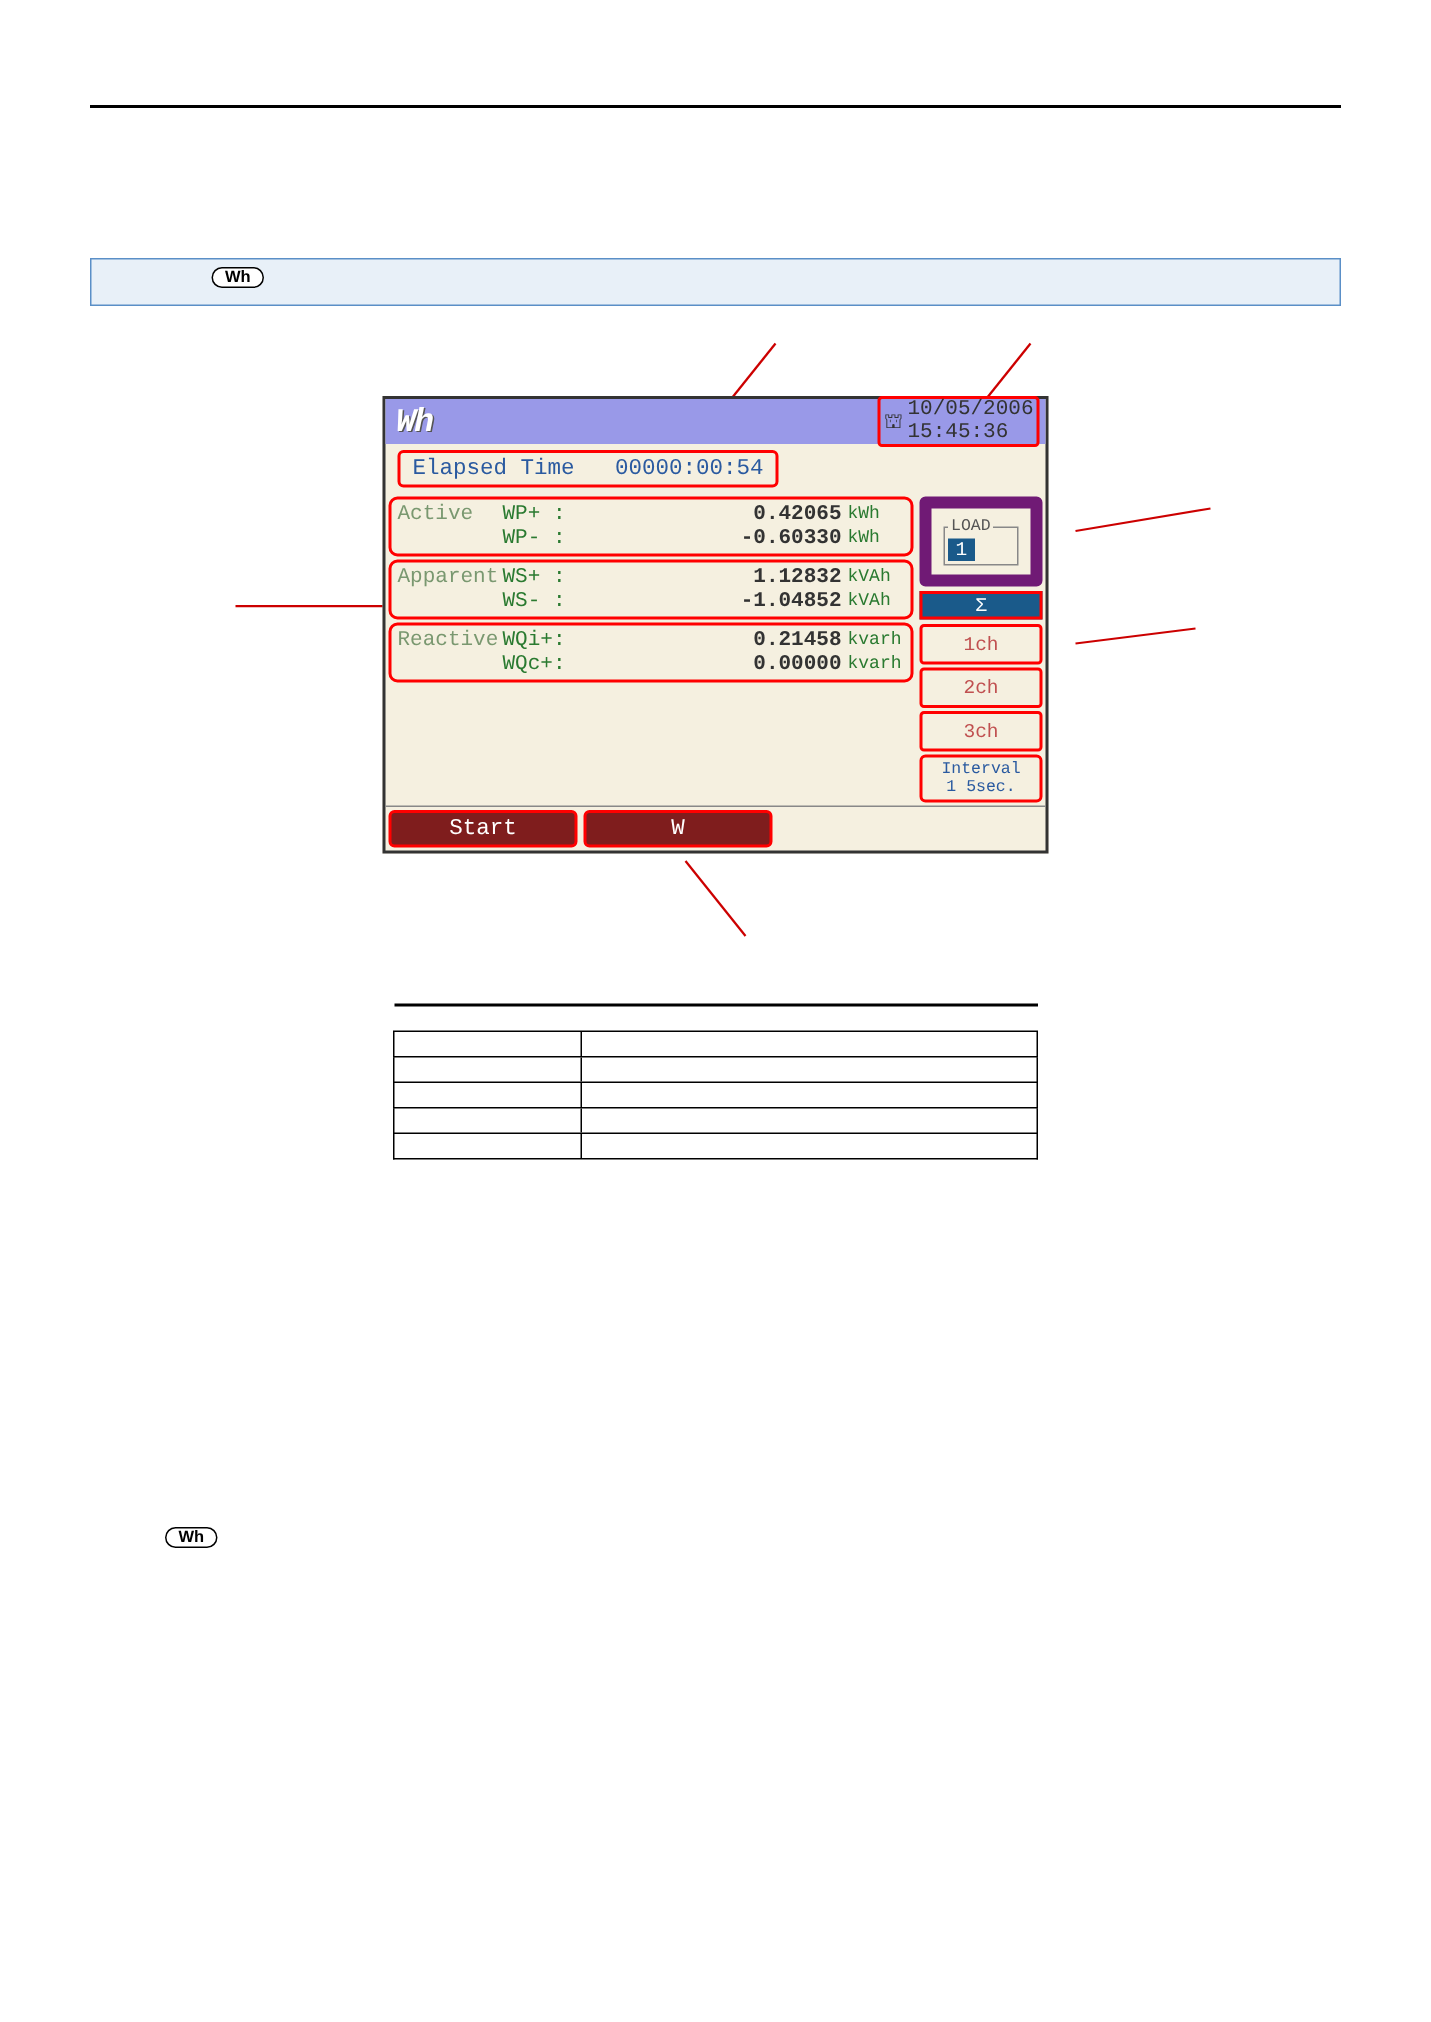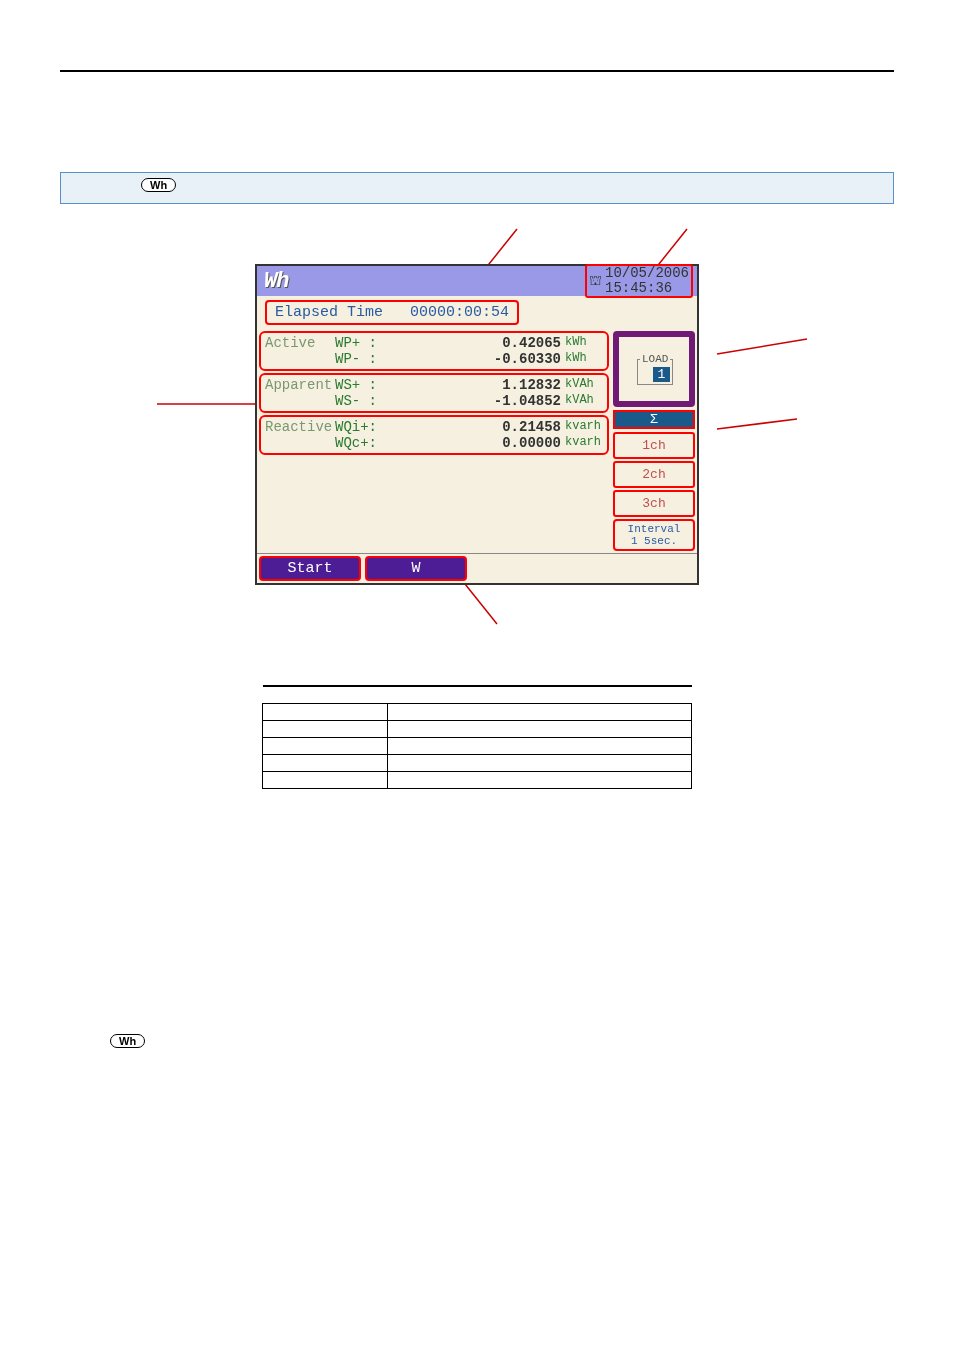--- a/index.html
+++ b/index.html
@@ -134,24 +134,24 @@
     .meas-unit {
       width: 38px;
       color: #2a7a30;
       font-size: 12px;
     }
     .side-panel {
       width: 82px;
       padding: 2px;
     }
     .load-box {
-      border: 6px solid #701a75;
+      border: 8px solid #701a75;
       border-radius: 4px;
-      padding: 16px;
-      text-align: right;
+      padding: 6px;
+      text-align: left;
     }
     .load-fieldset {
       border: 1px solid #888;
       font-size: 11px;
       color: #555;
       padding: 2px;
     }
     .load-num {
       background: #1a5a8a;
       color: #fff;
@@ -185,23 +185,23 @@
       padding: 2px;
       margin-top: 2px;
     }
     .footer-bar {
       display: flex;
       border-top: 1px solid #888;
     }
     .footer-btn {
       border: 2px solid red;
       border-radius: 4px;
-      background: #4c1d95;
+      background: #7f1d1d;
       color: white;
-      padding: 2px 4px;
+      padding: 2px 16px;
       text-align: center;
       font-size: 15px;
       width: 90px;
       margin: 2px;
     }
     
     .callout {
       position: absolute;
       background: #cc0000;
       pointer-events: none;

